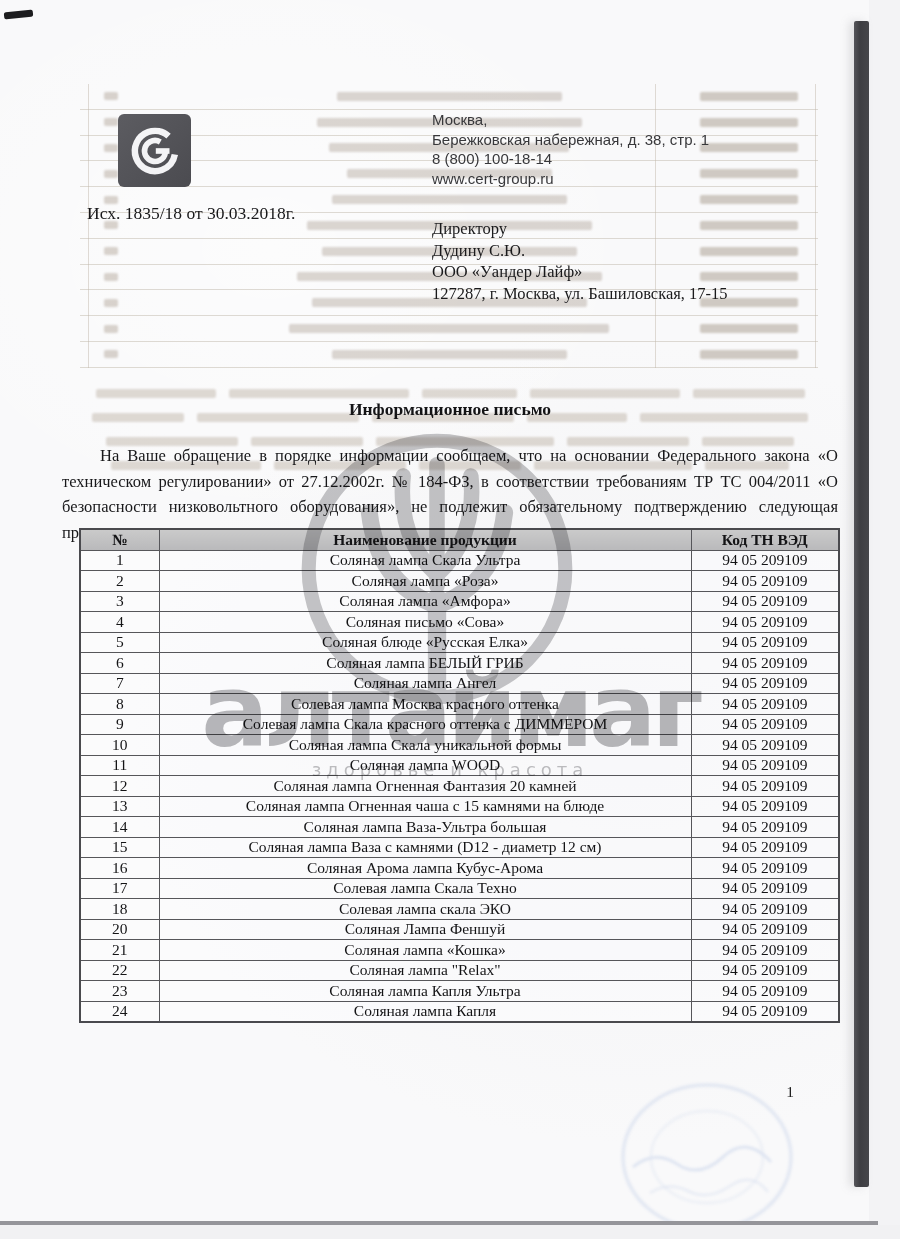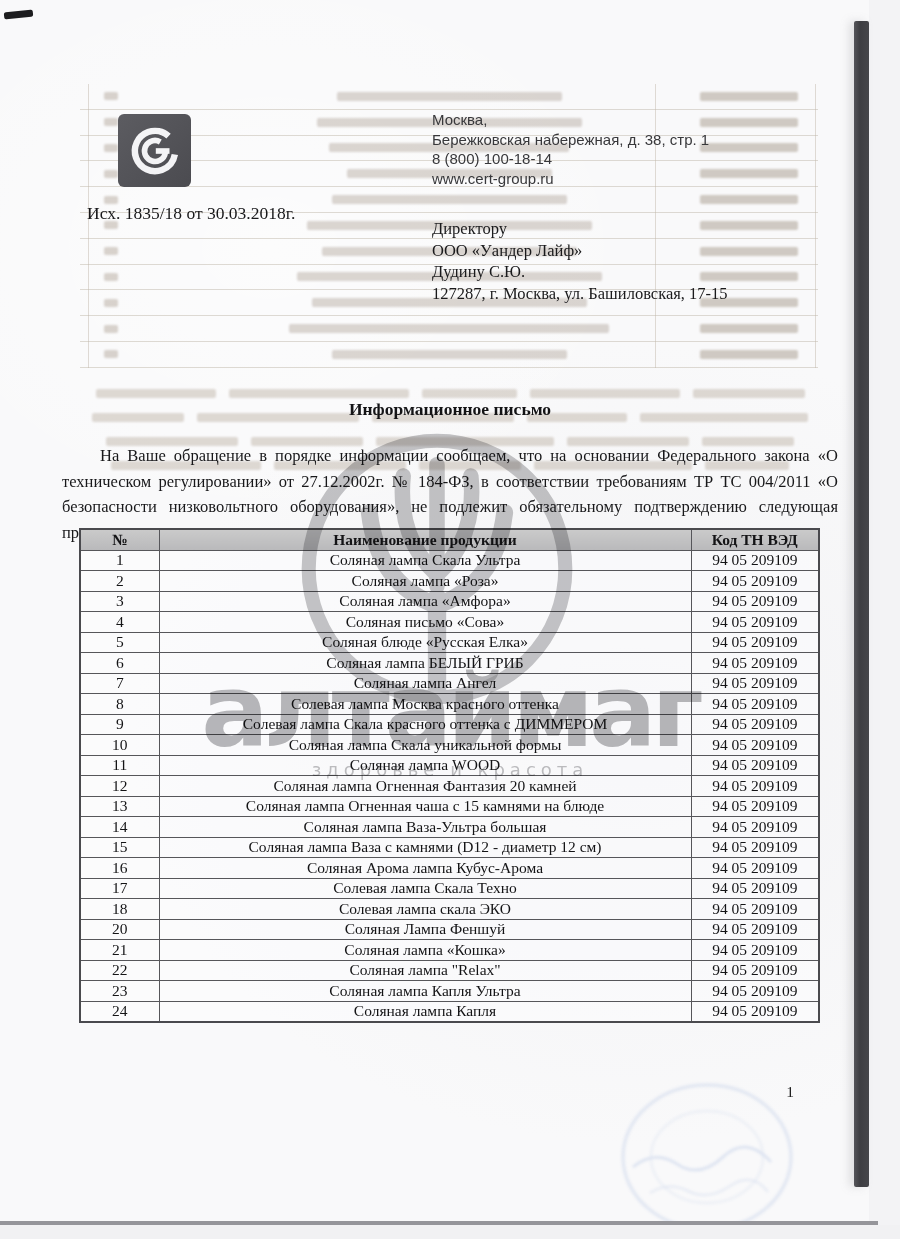--- a/index.html
+++ b/index.html
@@ -64,21 +64,21 @@
     font-size:16.5px; line-height:25.5px; text-align:justify; text-indent:38px; color:#18181a; }
 
   
   table.products { position:absolute; left:79px; top:528px; width:739px; z-index:2;
     border-collapse:collapse; table-layout:fixed; font-size:15.5px; color:#141416;
     border:2px solid #4a4a4e; }
   table.products th, table.products td { border:1px solid #56565a; text-align:center; padding:0 3px; }
   table.products th { height:21px; font-size:15.5px;
     background:linear-gradient(180deg,#cacaca,#b9b9bb); }
   table.products td { height:20.5px; background:rgba(252,252,253,.6); }
-  .c-num { width:79px; } .c-name { width:532px; } .c-code { width:128px;margin-left:28px; }
+  .c-num { width:79px; } .c-name { width:532px; } .c-code { width:148px;margin-left:28px; }
 
   .page-number { position:absolute; left:780px; top:1083px; width:20px; z-index:2;
     font-size:15.5px; text-align:center; color:#222; }
 
   
   .stamp-ghost { position:absolute; left:595px; top:1075px; z-index:1; opacity:.5; }
 
   
   .watermark-layer { position:absolute; inset:0; z-index:3; mix-blend-mode:multiply; pointer-events:none; }
   .wm-circle { position:absolute; left:296px; top:428px; opacity:.5; }
@@ -198,22 +198,22 @@
     <div>Москва,</div>
     <div>Бережковская набережная, д. 38, стр. 1</div>
     <div>8 (800) 100-18-14</div>
     <div>www.cert-group.ru</div>
   </div>
 
   <div class="ref-line">Исх. 1835/18 от 30.03.2018г.</div>
 
   <div class="recipient">
     <div>Директору</div>
+    <div>Дудину С.Ю.</div>
     <div>ООО «Уандер Лайф»</div>
-    <div>Дудину С.Ю.</div>
     <div>127287, г. Москва, ул. Башиловская, 17-15</div>
   </div>
 
   <div class="doc-title">Информационное письмо</div>
   <p class="body-par">На Ваше обращение в порядке информации сообщаем, что на основании Федерального закона «О техническом регулировании» от 27.12.2002г. № 184-ФЗ, в соответствии требованиям ТР ТС 004/2011 «О безопасности низковольтного оборудования», не подлежит обязательному подтверждению следующая продукция:</p>
 
   <table class="products">
     <thead>
       <tr>
         <th class="c-num">№</th>

